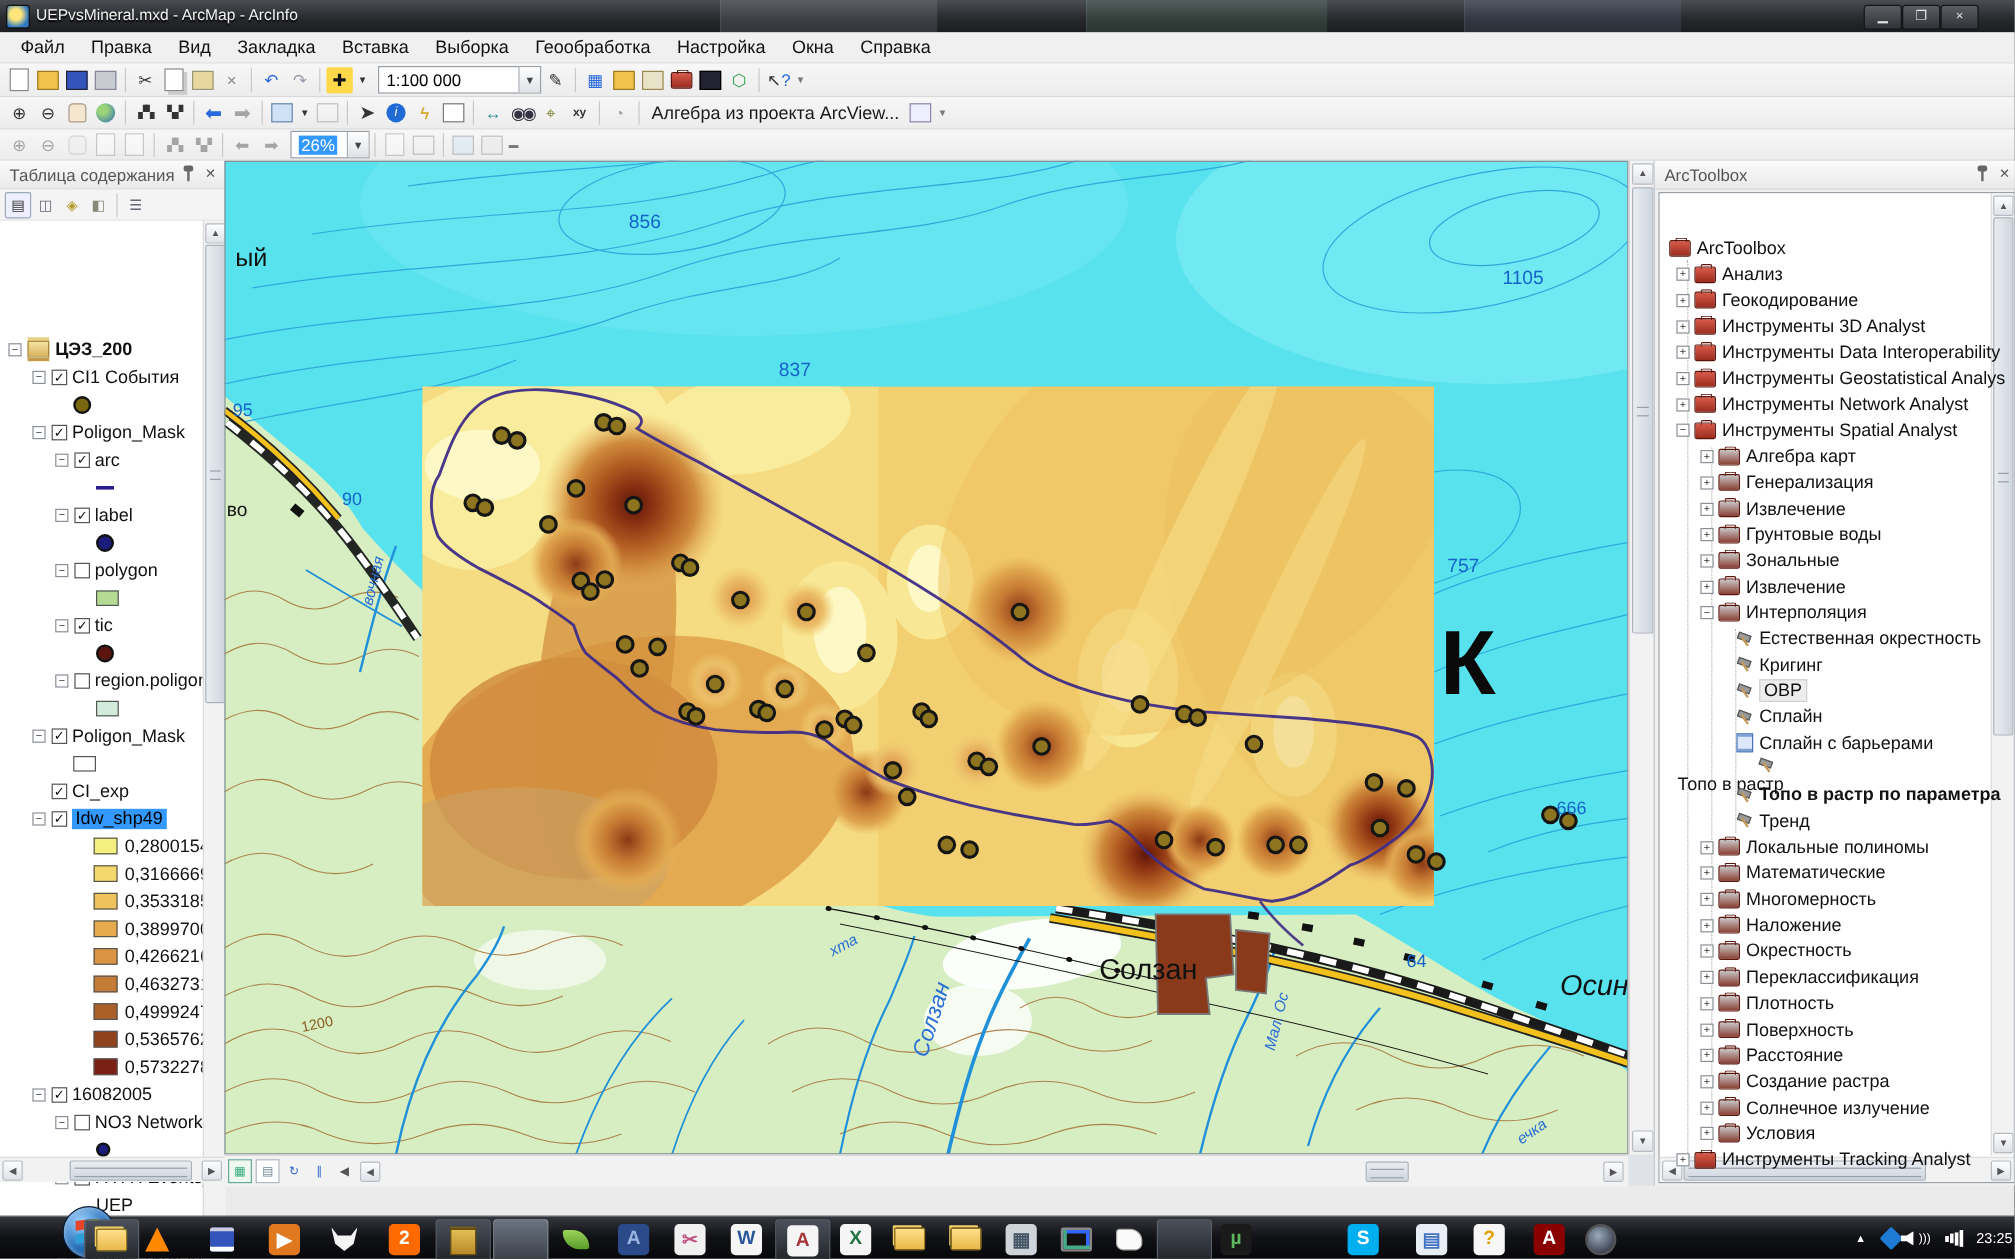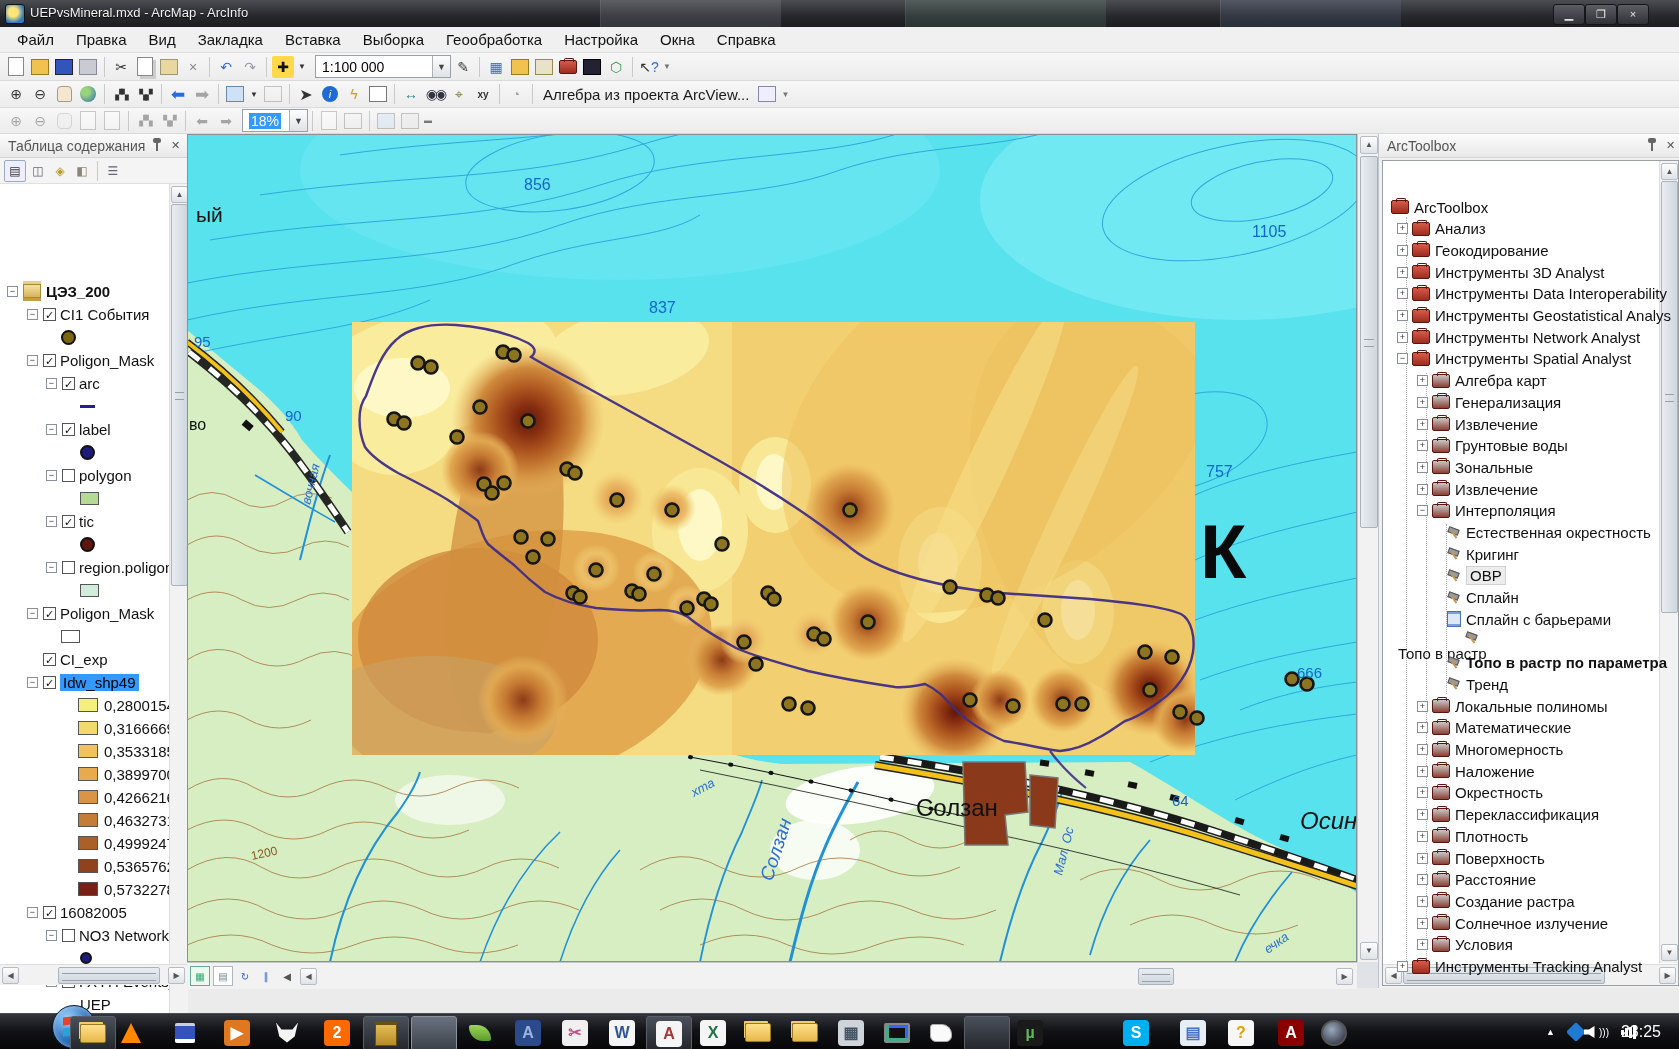--- a/index.html
+++ b/index.html
@@ -257,21 +257,21 @@
     <span class="ticon dis">
         <span class="page"></span>
       </span>
     <span class="tsep"></span>
     <span class="ticon dis" style="font-size:10px;letter-spacing:-2px">▞▚</span>
     <span class="ticon dis" style="font-size:10px;letter-spacing:-2px">▚▞</span>
     <span class="tsep"></span>
     <span class="ticon dis">⬅</span>
     <span class="ticon dis">➡</span>
     <span class="combo" style="width:58px;margin-left:4px">
-      <span style="background:#3399ff;color:#fff;padding:0 2px">18%</span>
+      <span style="background:#3399ff;color:#fff;padding:0 2px">26%</span>
       <span class="arrow">▼</span>
     </span>
     <span class="tsep"></span>
     <span class="ticon dis">
         <span class="page"></span>
       </span>
     <span class="ticon dis">
         <span class="sq"></span>
       </span>
     <span class="tsep"></span>
@@ -951,21 +951,21 @@
     <div class="tray" style="right:70px">
         <span class="spk"></span>
         <span style="font-size:10px;margin-left:1px">)))</span>
       </div>
     <div class="tray bars" style="right:42px">
       <i style="height:5px"></i>
         <i style="height:8px"></i>
         <i style="height:11px"></i>
         <i style="height:14px"></i>
     </div>
-    <div class="tray" style="right:18px;font-size:16px">23:25</div>
+    <div class="tray" style="right:2px;font-size:12px">23:25</div>
   <div class="slot hl" style="left: 70px;">
         <span class="fold"></span>
       </div>
       <div class="slot" style="left: 109px;">
         <span class="cone"></span>
       </div>
       <div class="slot" style="left: 163px;">
         <span class="floppy"></span>
       </div>
       <div class="slot" style="left: 215px;">

